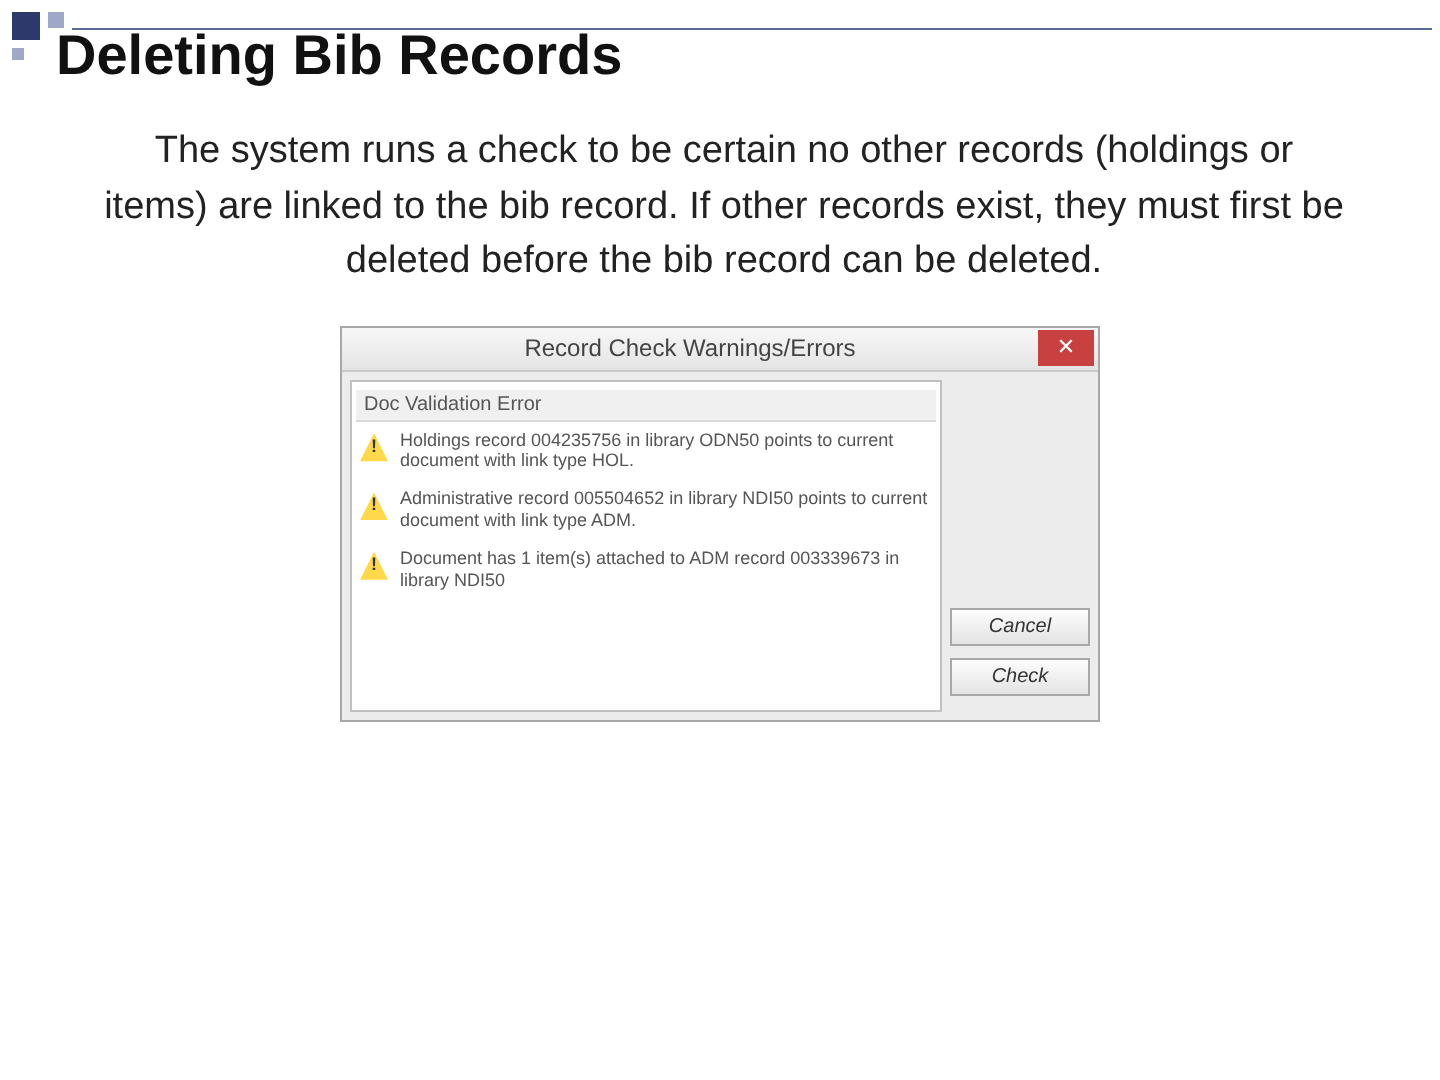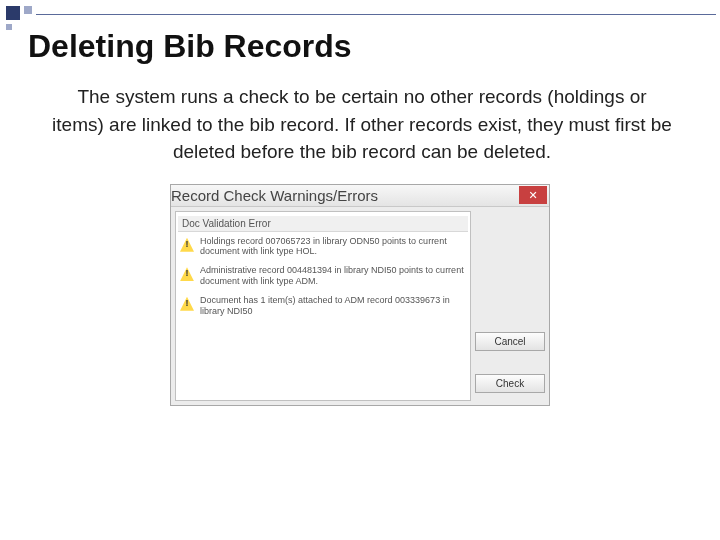--- a/index.html
+++ b/index.html
@@ -24,22 +24,22 @@
   .sq1 { left: 6px; top: 6px; width: 14px; height: 14px; background: #2b3a6a; }
   .sq2 { left: 24px; top: 6px; width: 8px; height: 8px; }
   .sq3 { left: 6px; top: 24px; width: 6px; height: 6px; }
   .line-deco {
     position: absolute;
     left: 36px; top: 14px;
     width: 680px; height: 1px;
     background: #5a6a9a;
   }
   .slide-title {
-    margin: 28px 0 0 28px;
-    font-size: 32px;
+    margin: 12px 0 0 28px;
+    font-size: 28px;
     font-weight: bold;
     color: #111;
   }
   .slide-body {
     margin: 18px 48px 0 52px;
     font-size: 19px;
     line-height: 1.45;
     color: #222;
     text-align: center;
   }
@@ -57,21 +57,22 @@
   .titlebar {
     height: 22px;
     display: flex;
     align-items: center;
     background: linear-gradient(#f7f7f7, #e4e4e4);
     border-bottom: 1px solid #c8c8c8;
     position: relative;
   }
   .titlebar-text {
     flex: 1;
-    font-size: 15px;
+    text-align: center;
+    font-size: 12px;
     color: #444;
   }
   .close-btn {
     width: 28px; height: 18px;
     margin-right: 2px;
     background: #c84040;
     display: flex;
     align-items: center;
     justify-content: center;
     color: #fff;
@@ -81,21 +82,21 @@
   .dialog-inner {
     display: flex;
     padding: 4px;
     gap: 4px;
   }
   .msg-col {
     flex: 1;
     background: #fff;
     border: 1px solid #c0c0c0;
     padding: 4px 2px;
-    height: 190px;
+    height: 166px;
     overflow: hidden;
   }
   .msg-header {
     background: #f0f0f0;
     padding: 2px 4px;
     font-size: 10px;
     color: #555;
     border-bottom: 1px solid #d8d8d8;
     margin-bottom: 2px;
   }
@@ -126,21 +127,22 @@
     font-size: 9px;
     color: #555;
     line-height: 1.2;
   }
   .btn-col {
     width: 70px;
     display: flex;
     flex-direction: column;
     justify-content: flex-end;
     padding-bottom: 8px;
-    gap: 23px;
+    gap: 6px;
+    font-style: italic;
   }
   .dlg-btn {
     background: linear-gradient(#fdfdfd, #e3e3e3);
     border: 1px solid #a8a8a8;
     font-size: 10px;
     padding: 3px 0;
     text-align: center;
     color: #333;
   }
 </style>
@@ -164,25 +166,25 @@
       <div class="titlebar-text">Record Check Warnings/Errors</div>
       <div class="close-btn">
         <span>✕</span>
       </div>
     </div>
     <div class="dialog-inner">
       <div class="msg-col">
         <div class="msg-header">Doc Validation Error</div>
         <div class="msg-row">
           <div class="warn-icon"></div>
-          <div class="msg-text">Holdings record 007065723 in library ODN50 points to current document with link type HOL.</div>
+          <div class="msg-text">Holdings record 004235756 in library ODN50 points to current document with link type HOL.</div>
         </div>
         <div class="msg-row">
           <div class="warn-icon"></div>
-          <div class="msg-text">Administrative record 004481394 in library NDI50 points to current document with link type ADM.</div>
+          <div class="msg-text">Administrative record 005504652 in library NDI50 points to current document with link type ADM.</div>
         </div>
         <div class="msg-row">
           <div class="warn-icon"></div>
           <div class="msg-text">Document has 1 item(s) attached to ADM record 003339673 in library NDI50</div>
         </div>
       </div>
       <div class="btn-col">
         <div class="dlg-btn">Cancel</div>
         <div class="dlg-btn">Check</div>
       </div>

